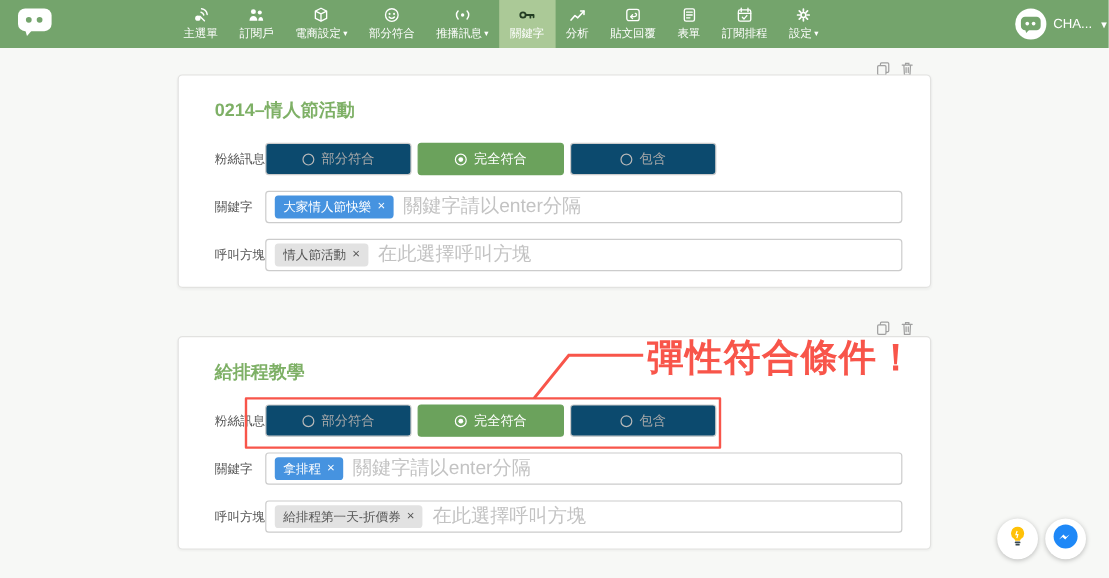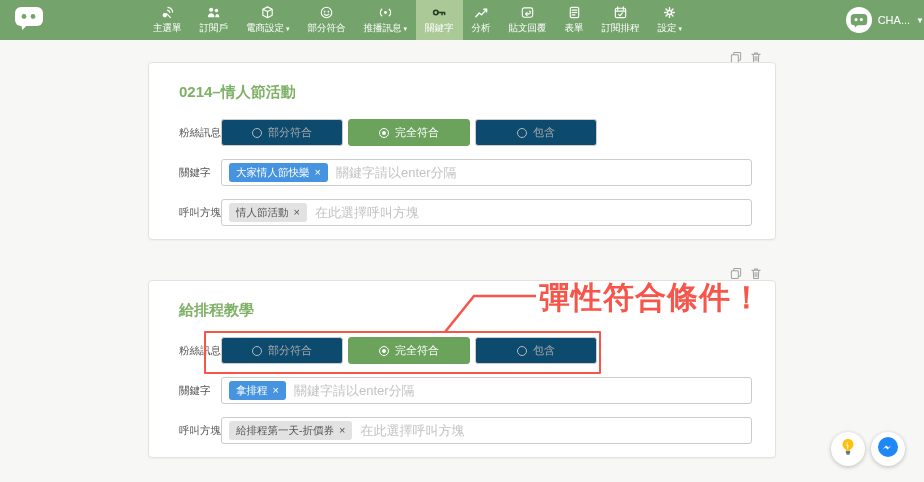--- a/index.html
+++ b/index.html
@@ -38,21 +38,21 @@
   .radio { width:10px; height:10px; border-radius:50%; border:1px solid #b9b9b9; position:relative; flex-shrink:0; }
   .opt.selected .radio { border-color:#fff; }
   .opt.selected .radio::after { content:""; position:absolute; inset:2px; border-radius:50%; background:#fff; }
   .inputbox { flex:1; height:27px; border:1px solid #ccc; border-radius:3px; background:#fff;
     display:flex; align-items:center; gap:8px; padding:0 7px; cursor:text; }
   .tag { height:19px; display:flex; align-items:center; gap:5px; padding:0 7px; border-radius:3px;
     font-size:10.5px; white-space:nowrap; cursor:default; }
   .tag-blue { background:#4693e0; color:#fff; }
   .tag-gray { background:#e2e2e2; color:#555; }
   .tag-x { font-size:11px; cursor:pointer; line-height:1; }
-  .placeholder { font-size:13px; color:#c3c3c3; }
+  .placeholder { font-size:16px; color:#c3c3c3; }
 
   .card-actions { position:absolute; display:flex; gap:8px; }
   .ca-1 { left:730px; top:51px; } .ca-2 { left:730px; top:267px; }
   .card-actions span { cursor:pointer; display:flex; }
 
   
   .anno-rect { position:absolute; left:204px; top:331px; width:397px; height:43px;
     border:2px solid #f8554a; border-radius:1px; pointer-events:none; z-index:4; }
   .anno-line { position:absolute; left:0; top:0; pointer-events:none; z-index:5; }
   .anno-text { position:absolute; left:539px; top:277px; color:#f8554a; font-size:31px;

